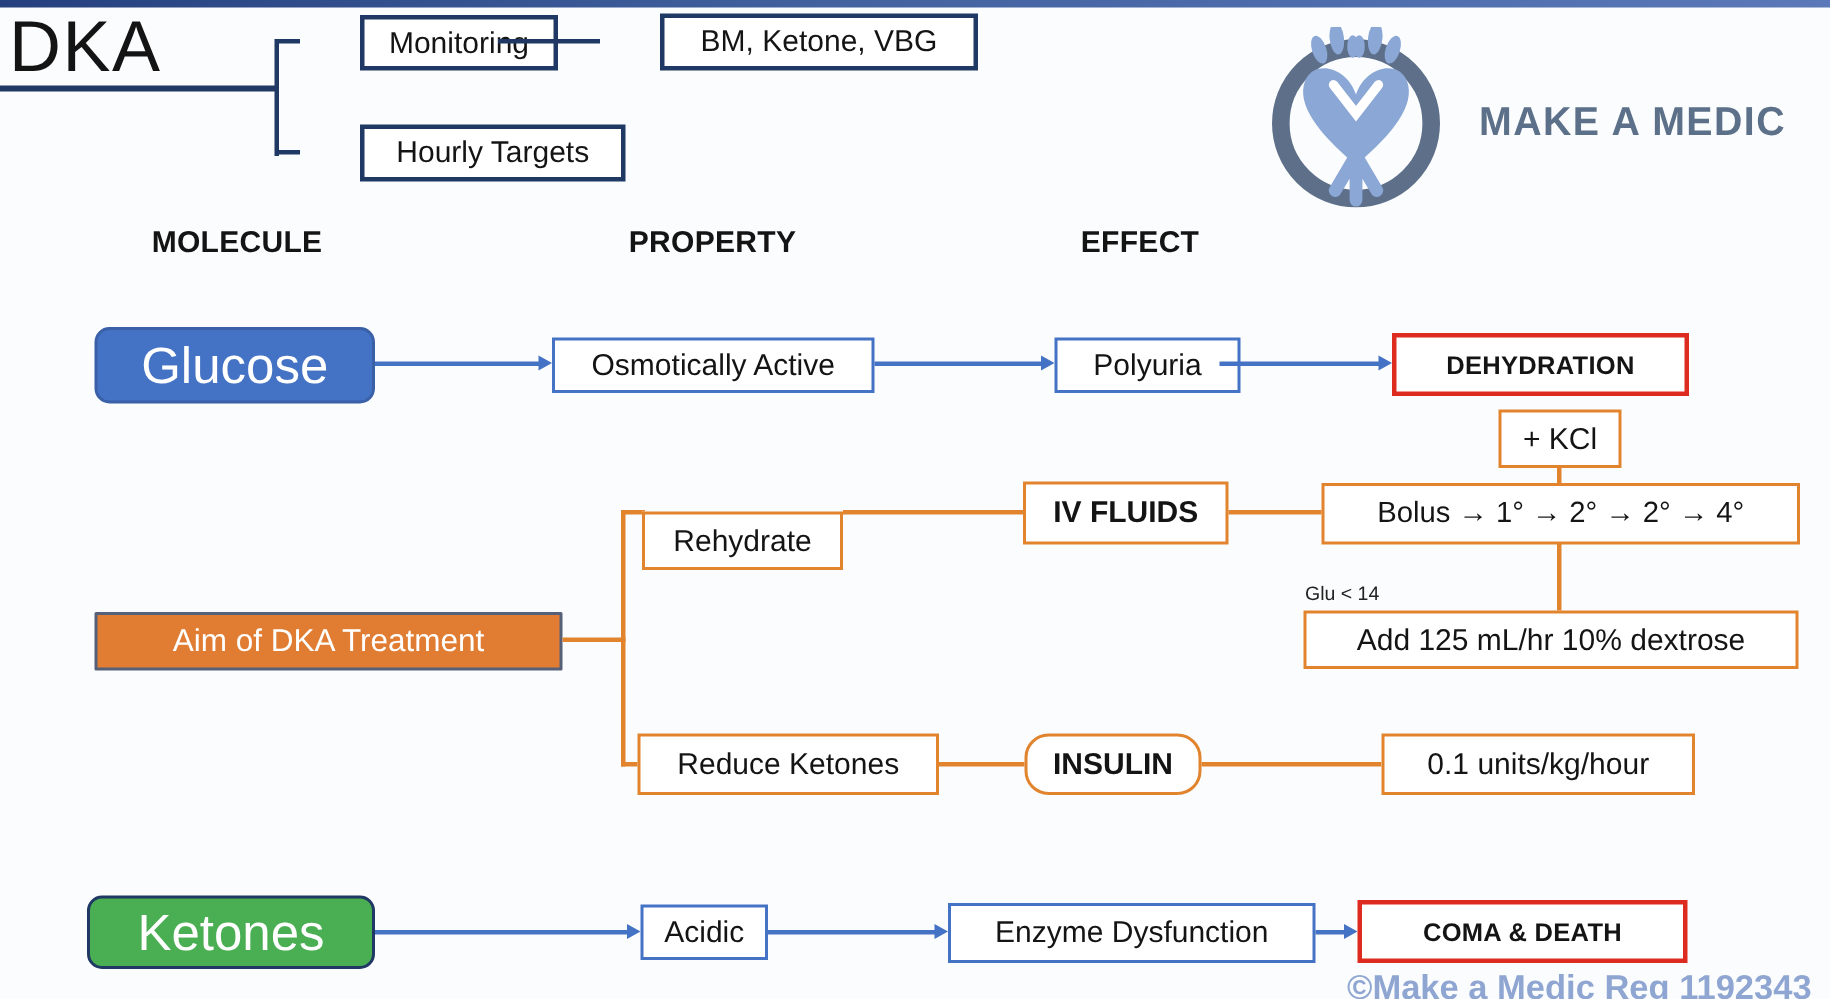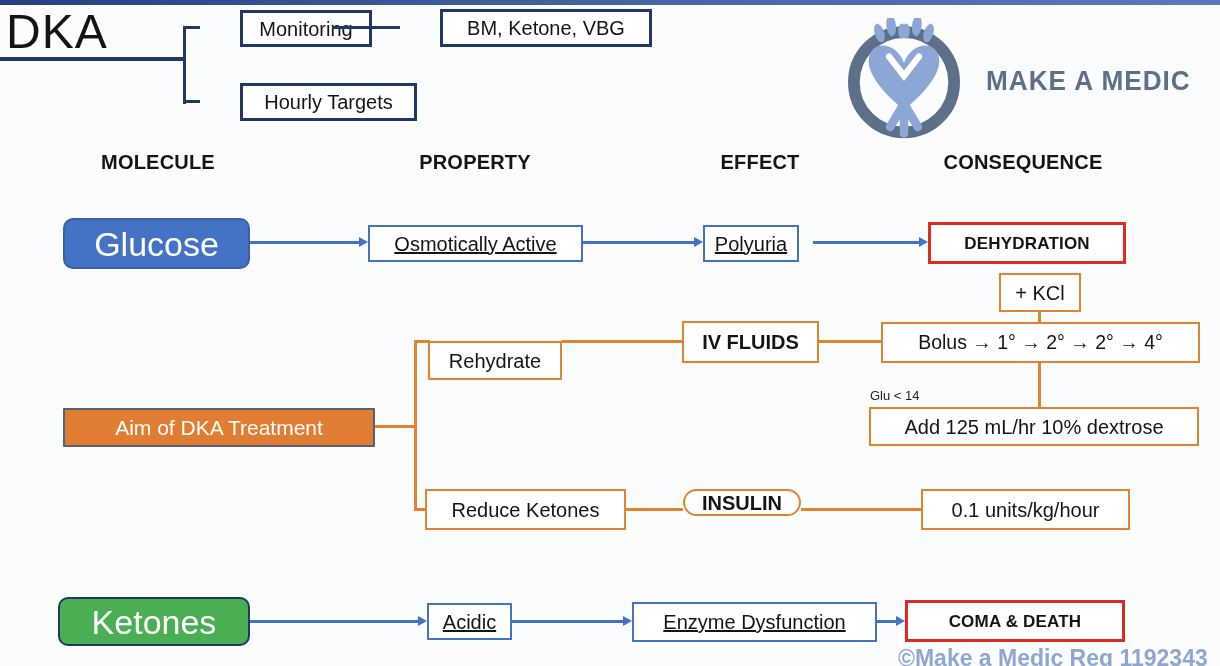--- a/index.html
+++ b/index.html
@@ -22,21 +22,21 @@
     background:#fbfcfd;overflow:hidden;
   }
   .topbar{position:absolute;left:0;top:0;width:1220px;height:5px;
     background:linear-gradient(90deg,#26407f,#41619f 45%,#5b79b9);}
   .abs{position:absolute;}
   .box{
     position:absolute;display:flex;align-items:center;justify-content:center;
     background:#fff;white-space:nowrap;font-size:20px;line-height:1;
   }
   .navy-box{border:3px solid var(--navy);margin-left:40px;}
-  .blue-box{border:2.5px solid var(--blue);text-decoration:underline;}
+  .blue-box{border:2.5px solid var(--blue);}
   .orange-box{border:2.5px solid var(--orange);}
   .red-box{border:3px solid var(--red);font-weight:bold;font-size:17px;letter-spacing:.2px;}
   .bold{font-weight:bold;}
   .pill{
     position:absolute;display:flex;align-items:center;justify-content:center;
     color:#fff;white-space:nowrap;line-height:1;
   }
   .pill-glucose{background:var(--blue);border:2px solid #3a60a8;border-radius:10px;font-size:34px;}
   .pill-ketones{background:var(--green);border:2.5px solid var(--navy);border-radius:10px;font-size:34px;}
   .pill-aim{background:var(--aim-fill);border:2px solid #566079;border-radius:1px;font-size:21px;}
@@ -100,33 +100,32 @@
     </g>
     <path d="M60 42 C54 24 33 20 28 34 C23 48 36 66 60 86 C84 66 97 48 92 34 C87 20 66 24 60 42 Z" fill="#8aa7d6"></path>
     <path d="M46 36 L60 54 L74 36" stroke="#fff" stroke-width="6" fill="none" stroke-linecap="round"></path>
     <path d="M60 80 L47 102 M60 80 L60 108 M60 80 L73 102" stroke="#8aa7d6" stroke-width="8" fill="none" stroke-linecap="round"></path>
   </svg>
   <div class="brand-text">MAKE A MEDIC</div>
 
   <div class="col-header" style="left:158px;top:151px;">MOLECULE</div>
   <div class="col-header" style="left:475px;top:151px;">PROPERTY</div>
   <div class="col-header" style="left:760px;top:151px;">EFFECT</div>
-  <div class="col-header" style="left:1023px;top:151px;">CONSEQUENCE</div>
 
   <div class="pill pill-glucose" style="left:63px;top:218px;width:187px;height:51px;">
     <span>Glucose</span>
   </div>
   <div class="hline blue-l" style="left:250px;top:241px;width:110px;"></div>
   <div class="ah" style="left:359px;top:237px;"></div>
   <div class="box blue-box" style="left:368px;top:225px;width:215px;height:37px;">
     <span>Osmotically Active</span>
   </div>
   <div class="hline blue-l" style="left:583px;top:241px;width:112px;"></div>
   <div class="ah" style="left:694px;top:237px;"></div>
-  <div class="box blue-box" style="left:703px;top:225px;width:96px;height:37px;">
+  <div class="box blue-box" style="left:703px;top:225px;width:124px;height:37px;">
     <span>Polyuria</span>
   </div>
   <div class="hline blue-l" style="left:813px;top:241px;width:107px;"></div>
   <div class="ah" style="left:919px;top:237px;"></div>
   <div class="box red-box" style="left:928px;top:222px;width:198px;height:42px;">
     <span>DEHYDRATION</span>
   </div>
 
   <div class="box orange-box" style="left:999px;top:273px;width:82px;height:39px;">
     <span>+ KCl</span>
@@ -155,21 +154,21 @@
   <div class="hline orange-l" style="left:562px;top:340px;width:120px;"></div>
   <div class="box orange-box bold" style="left:682px;top:321px;width:137px;height:42px;">
     <span>IV FLUIDS</span>
   </div>
   <div class="hline orange-l" style="left:819px;top:340px;width:62px;"></div>
 
   <div class="box orange-box" style="left:425px;top:489px;width:201px;height:41px;align-items:center;">
     <span>Reduce Ketones</span>
   </div>
   <div class="hline orange-l" style="left:626px;top:508px;width:57px;"></div>
-  <div class="box orange-box bold" style="left:683px;top:489px;width:118px;height:27px;border-radius:16px;">
+  <div class="box orange-box bold" style="left:683px;top:489px;width:118px;height:41px;border-radius:16px;">
     <span>INSULIN</span>
   </div>
   <div class="hline orange-l" style="left:801px;top:508px;width:120px;"></div>
   <div class="box orange-box" style="left:921px;top:489px;width:209px;height:41px;">
     <span>0.1 units/kg/hour</span>
   </div>
 
   <div class="pill pill-ketones" style="left:58px;top:597px;width:192px;height:49px;">
     <span>Ketones</span>
   </div>

